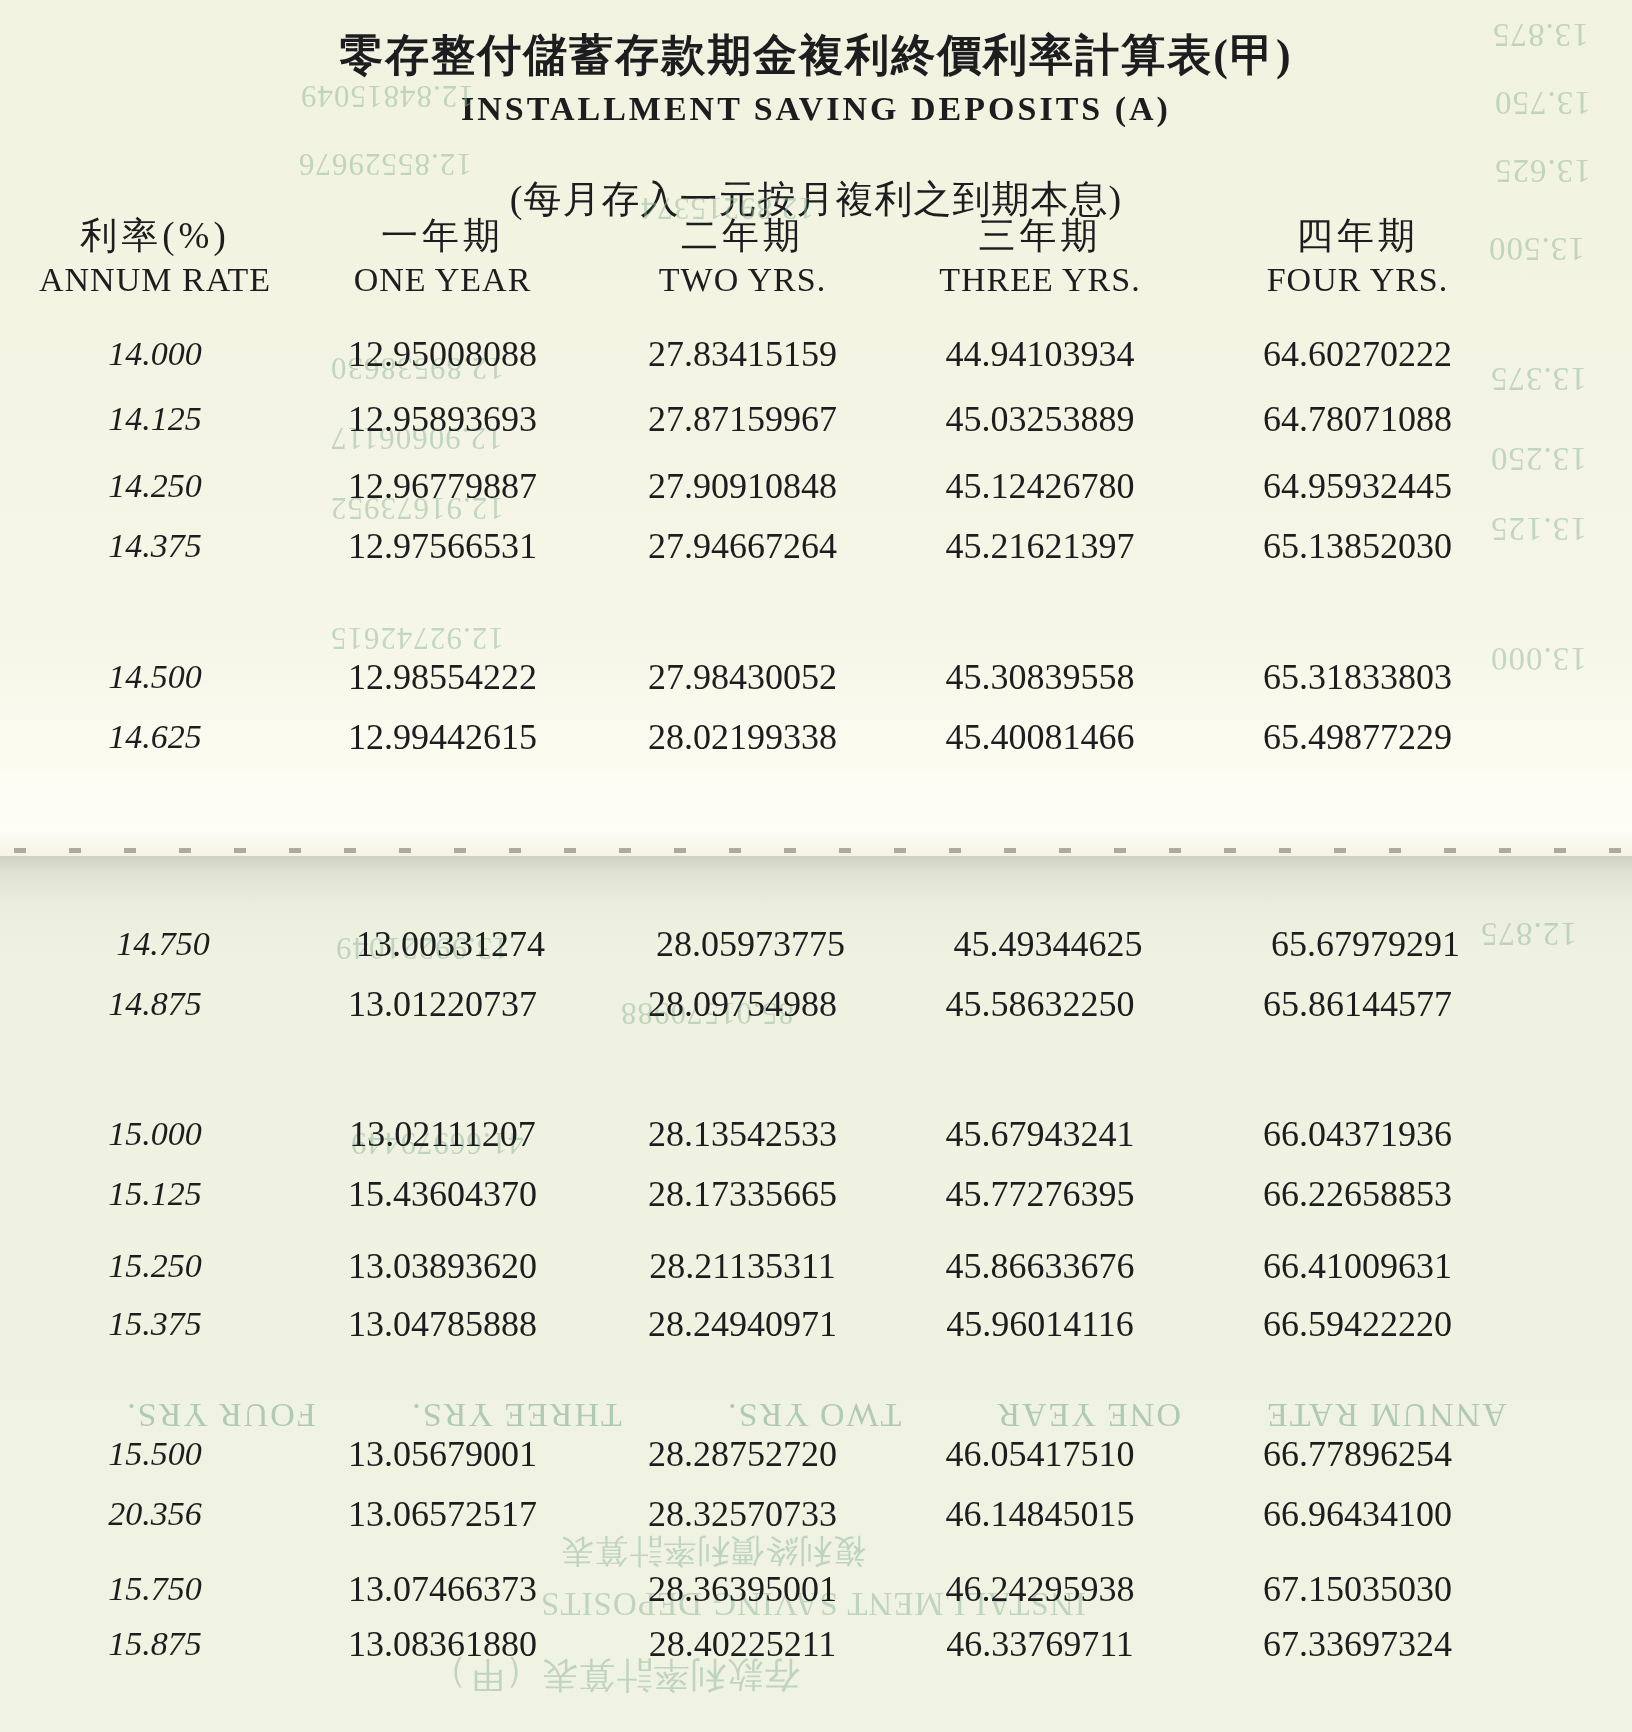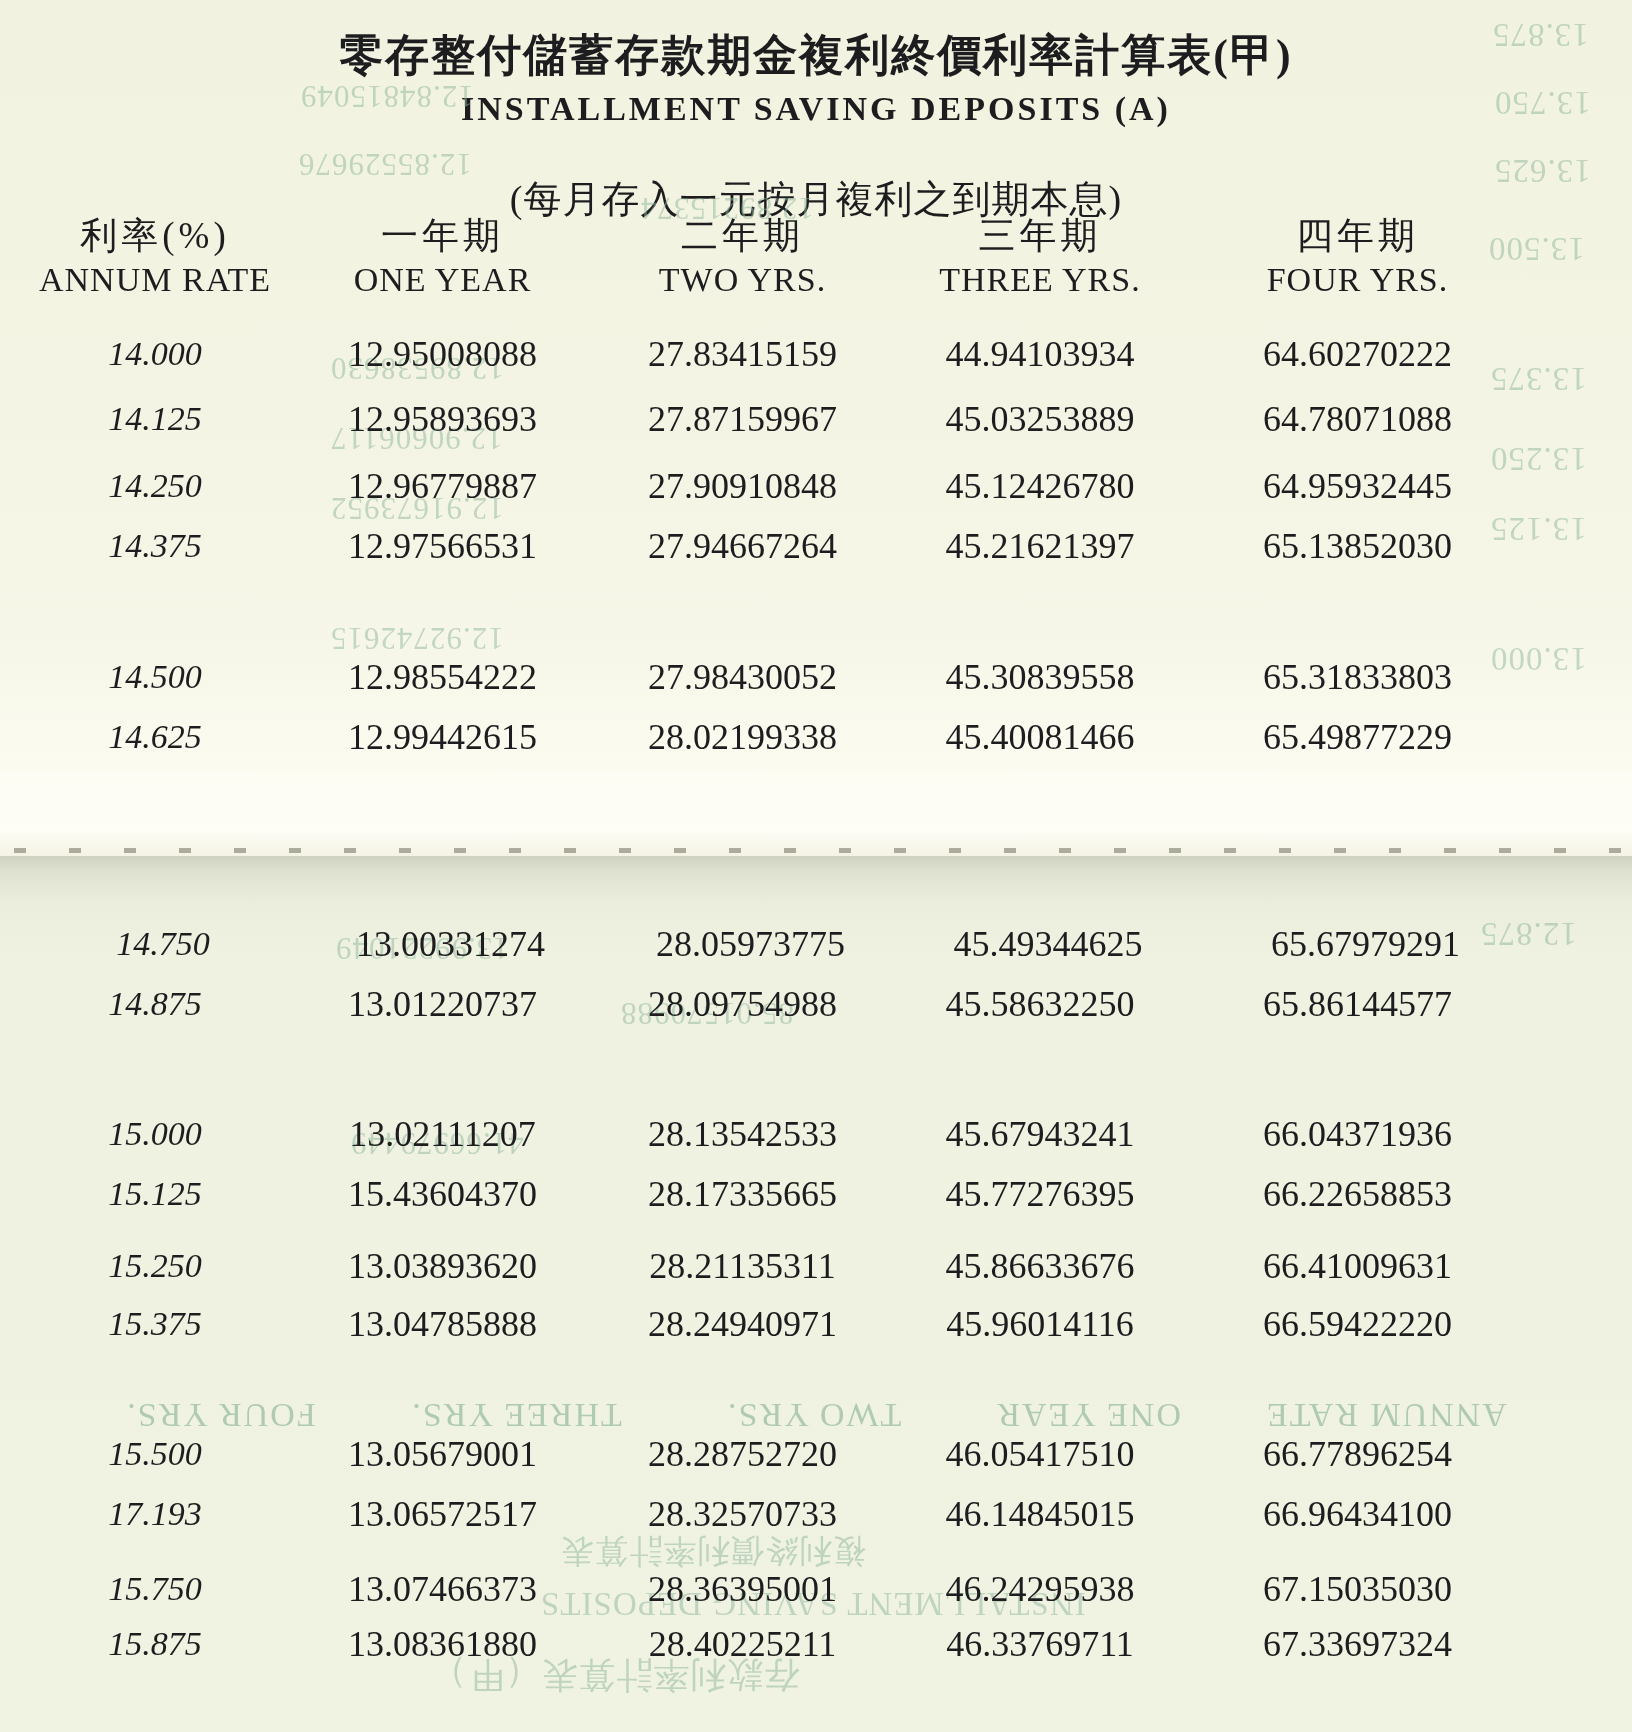--- a/index.html
+++ b/index.html
@@ -188,21 +188,21 @@
         <span class="cell">66.59422220</span>
       </div>
       <div class="grid-row" style="top: 1430px;">
         <span class="cell rate">15.500</span>
         <span class="cell">13.05679001</span>
         <span class="cell">28.28752720</span>
         <span class="cell">46.05417510</span>
         <span class="cell">66.77896254</span>
       </div>
       <div class="grid-row" style="top: 1490px;">
-        <span class="cell rate">17.193</span>
+        <span class="cell rate">20.356</span>
         <span class="cell">13.06572517</span>
         <span class="cell">28.32570733</span>
         <span class="cell">46.14845015</span>
         <span class="cell">66.96434100</span>
       </div>
       <div class="grid-row" style="top: 1565px;">
         <span class="cell rate">15.750</span>
         <span class="cell">13.07466373</span>
         <span class="cell">28.36395001</span>
         <span class="cell">46.24295938</span>

